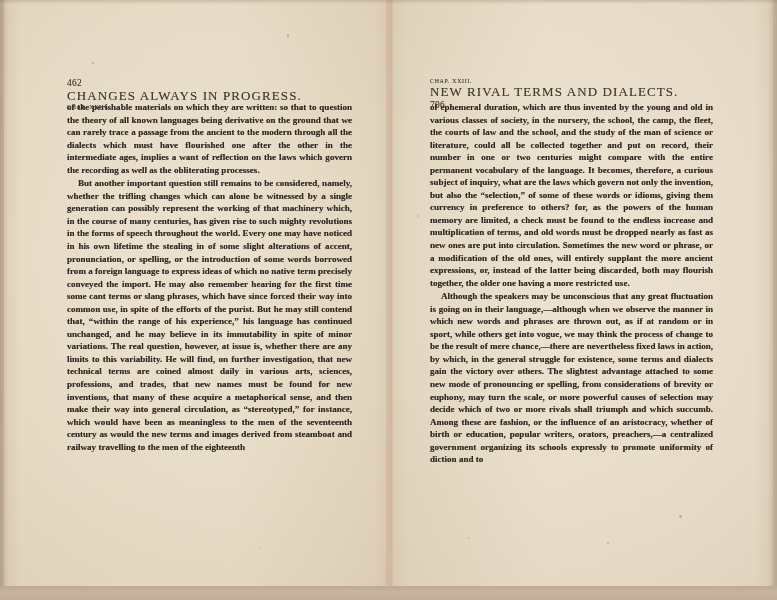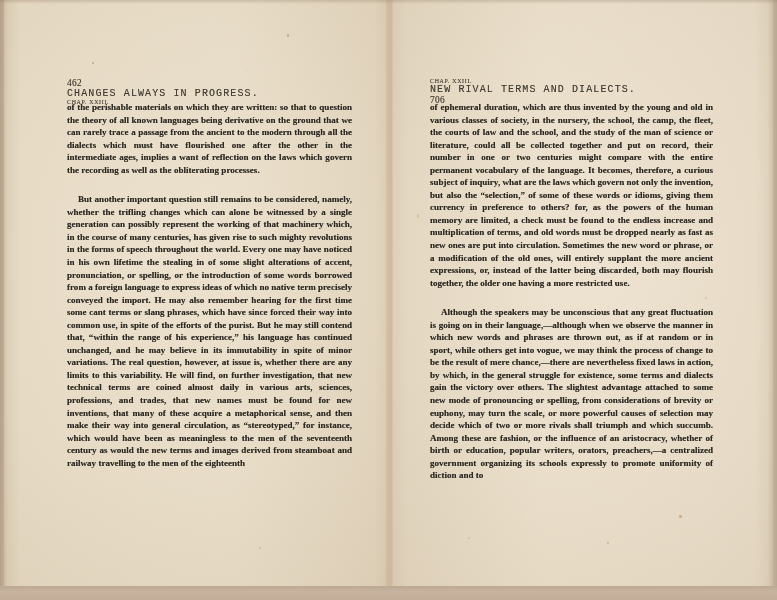--- a/index.html
+++ b/index.html
@@ -122,23 +122,22 @@
     height: 13px;
     white-space: nowrap;
     flex-direction: column;
   }
   .running-head .folio {
     font-size: 9.4px;
     letter-spacing: .3px;
     font-variant: normal;
   }
   .running-head .title {
-    font-size: 10px;
+    font-size: 13px;
     letter-spacing: 1.1px;
-    font-family: Liberation Mono, monospace;
   }
   .running-head .chap {
     font-size: 5.9px;
     letter-spacing: .7px;
     color: #4a433a;
   }
 
   
   .running-head.left-head  .folio { margin-right: auto; }
   .running-head.left-head  .title { margin-right: auto; }
@@ -154,21 +153,21 @@
     text-align-last: left;
     color: #2b2721;
     hyphens: none;
     font-weight: bold;
   }
   .body p {
     margin: 0;
     text-indent: 11px;
   }
   .body p.noindent { text-indent: 0; }
-  .body p + p { margin-top: 17px; }
+  .body p + p { margin-top: 1px; }
 
   
   .body, .running-head {
     text-shadow: 0 0 .55px rgba(60,52,42,.50);
   }
 
   
   .speck {
     position: absolute;
     background: rgba(123,99,72,.42);

